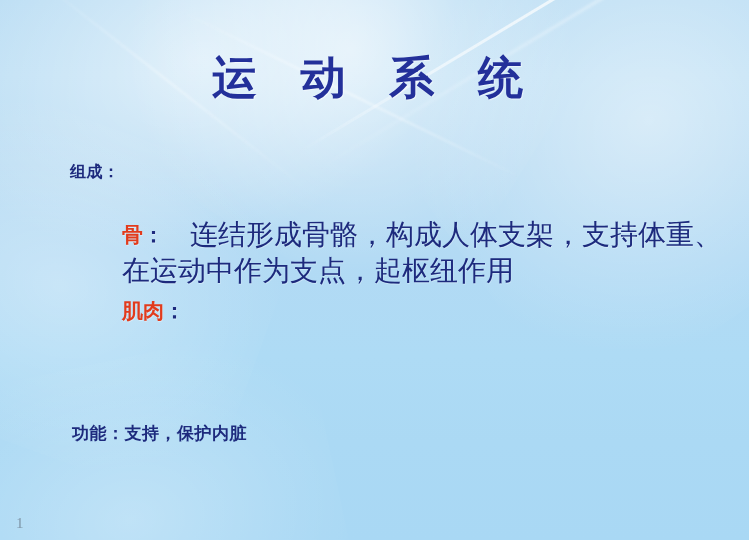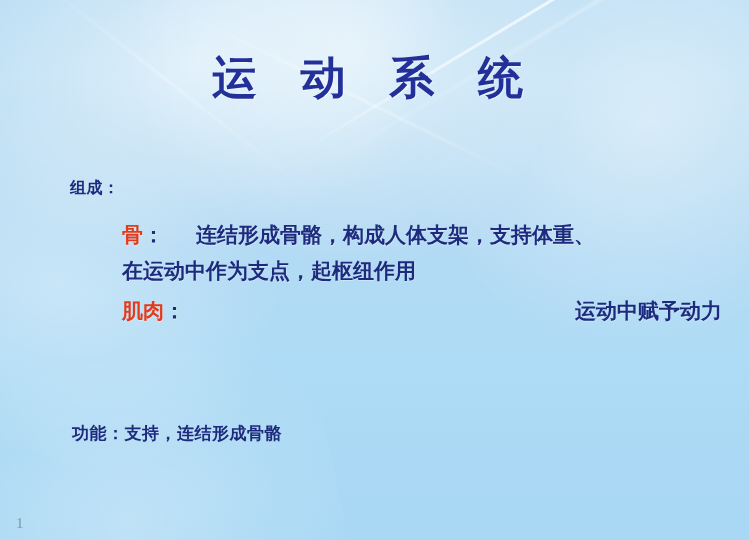--- a/index.html
+++ b/index.html
@@ -183,21 +183,21 @@
     font-weight: bold;
     letter-spacing: 14px;
     color: #23309a;
     text-shadow: 1px 1px 1px rgba(255,255,255,0.55);
     white-space: nowrap;
   }
 
   .compose-label {
     position: absolute;
     left: 70px;
-    top: 178px;
+    top: 162px;
     font-size: 16px;
     font-weight: bold;
     color: #1d2a7d;
     letter-spacing: 0.5px;
   }
 
   .body-block {
     position: absolute;
     left: 122px;
     top: 218px;
@@ -228,22 +228,22 @@
     font-size: 21px;
     font-weight: bold;
     color: #1d2a7d;
     line-height: 34px;
   }
 
   .term-bone   { width: 74px; }
   .term-other  { width: 74px; }
 
   .desc {
-    font-size: 21px;
-    font-weight: bold;
+    font-size: 28px;
+    font-weight: normal;
     color: #1d2a7d;
     line-height: 34px;
     white-space: nowrap;
     text-shadow: 0.5px 0.5px 0 rgba(255,255,255,0.30);
   }
 
   .desc-indent {
     margin-left: 74px;
   }
 
@@ -297,23 +297,22 @@
         <span class="desc">连结形成骨骼，构成人体支架，支持体重、</span>
       </div>
 
 
       <div class="body-row row-joint">
         <span class="desc">在运动中作为支点，起枢纽作用</span>
       </div>
 
       <div class="body-row row-muscle">
         <span class="term term-other"><span>肌肉</span><span class="term-colon">：</span></span>
-        <span class="desc">运动中赋予动力</span>
       </div>
 
     </div>
 
-    <div class="function-line">功能：支持，连结形成骨骼</div>
+    <div class="function-line">功能：支持，保护内脏</div>
 
     <div class="page-number">1</div>
 
   </div>
 </div>
 
 </body></html>

